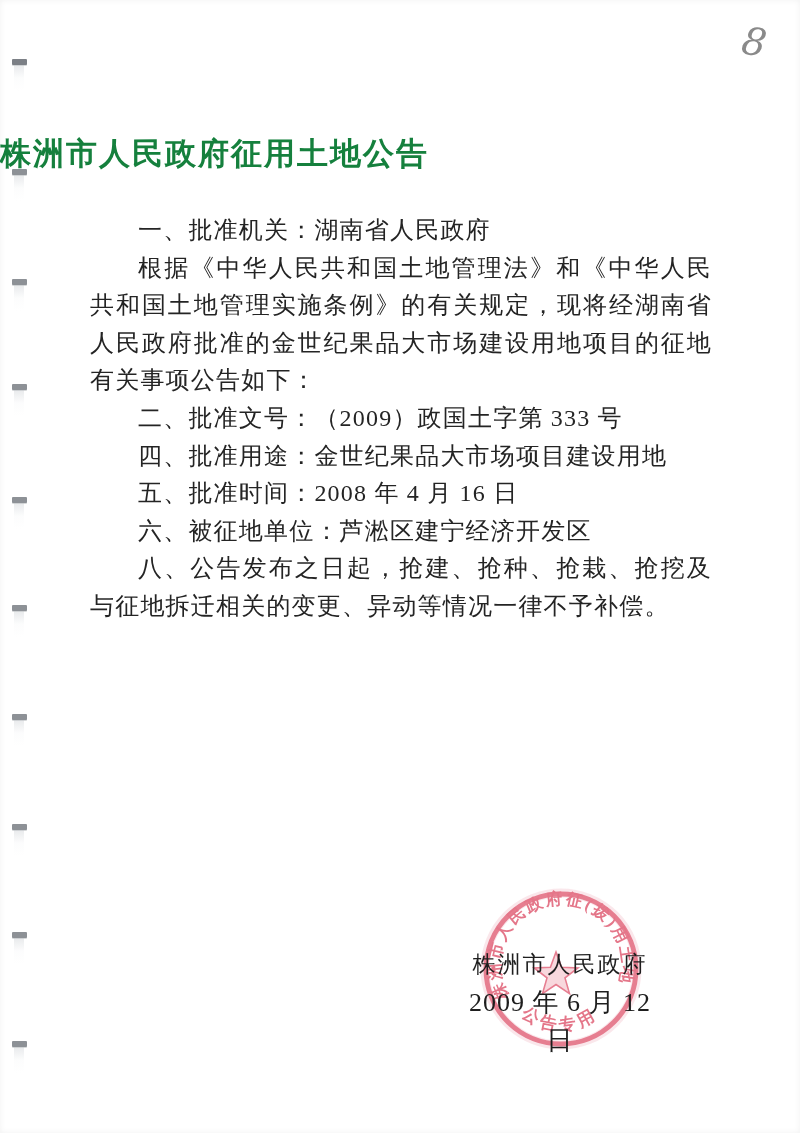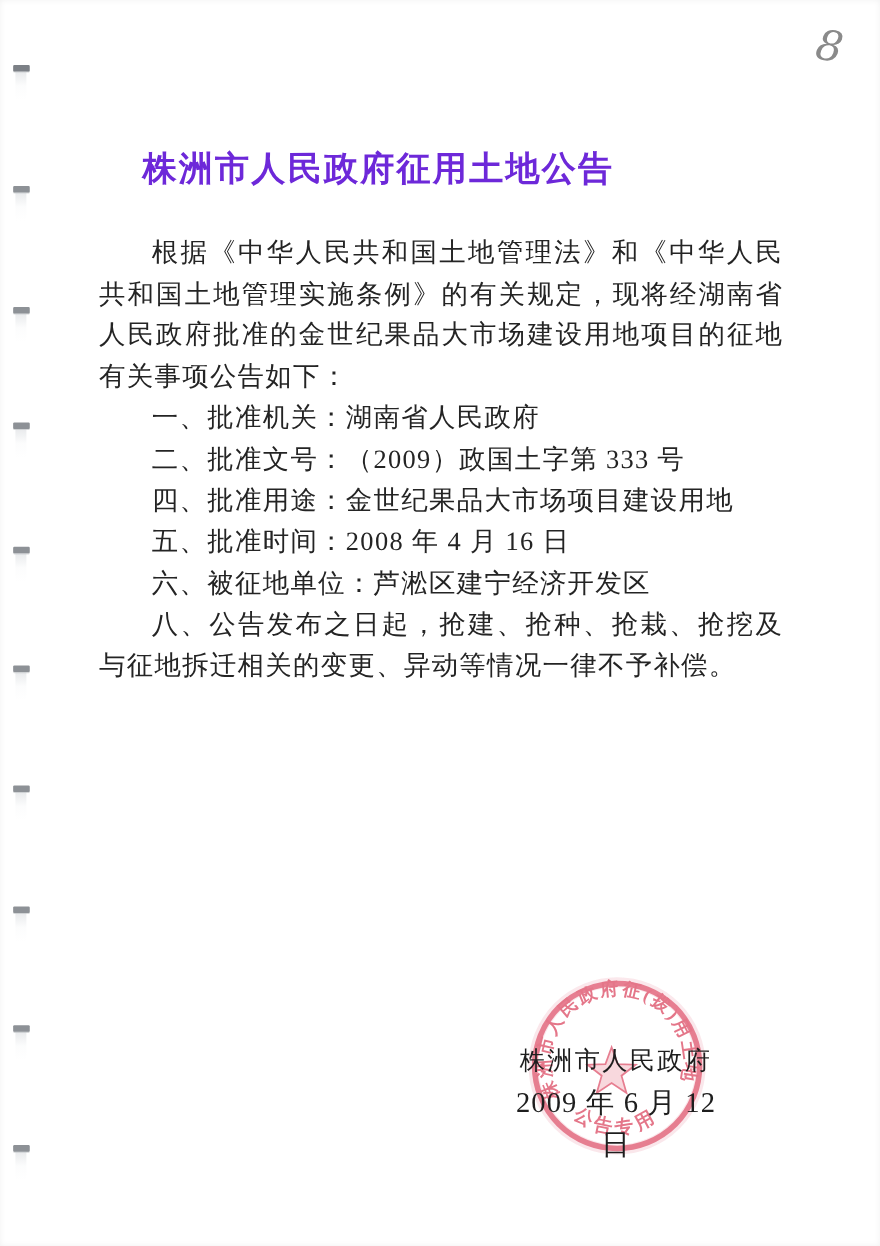--- a/index.html
+++ b/index.html
@@ -40,25 +40,25 @@
     color: #8a8a8a;
     transform: rotate(10deg);
     font-family: "DejaVu Serif", serif;
   }
   
   .doc-title {
     position: absolute;
     top: 133px;
     left: 0;
     width: 688px;
-    text-align: center;
+    text-align: left;
     font-size: 31px;
     font-weight: 700;
     letter-spacing: 2px;
-    color: #6d28d9;
+    color: #15803d;
   }
   .body-text {
     position: absolute;
     top: 212px;
     left: 90px;
     width: 622px;
     font-size: 24px;
     line-height: 37.6px;
     letter-spacing: 1.2px;
     color: #242424;
@@ -108,22 +108,22 @@
 <div class="punch" style="top:714px;"></div>
 <div class="punch" style="top:824px;"></div>
 <div class="punch" style="top:932px;"></div>
 <div class="punch" style="top:1041px;"></div>
 
 <div class="pageno">8</div>
 
 <div class="doc-title">株洲市人民政府征用土地公告</div>
 
 <div class="body-text">
+  <p>一、批准机关：湖南省人民政府</p>
   <p>根据《中华人民共和国土地管理法》和《中华人民共和国土地管理实施条例》的有关规定，现将经湖南省人民政府批准的金世纪果品大市场建设用地项目的征地有关事项公告如下：</p>
-  <p>一、批准机关：湖南省人民政府</p>
   <p>二、批准文号：（2009）政国土字第 333 号</p>
   <p>四、批准用途：金世纪果品大市场项目建设用地</p>
   <p>五、批准时间：2008 年 4 月 16 日</p>
   <p>六、被征地单位：芦淞区建宁经济开发区</p>
   <p>八、公告发布之日起，抢建、抢种、抢栽、抢挖及与征地拆迁相关的变更、异动等情况一律不予补偿。</p>
 </div>
 
 <svg class="seal" viewBox="0 0 204 204" aria-hidden="true">
   <g opacity="0.78">
     <circle cx="102" cy="102" r="76" fill="none" stroke="#e05a72" stroke-width="9" opacity="0.18"></circle>

